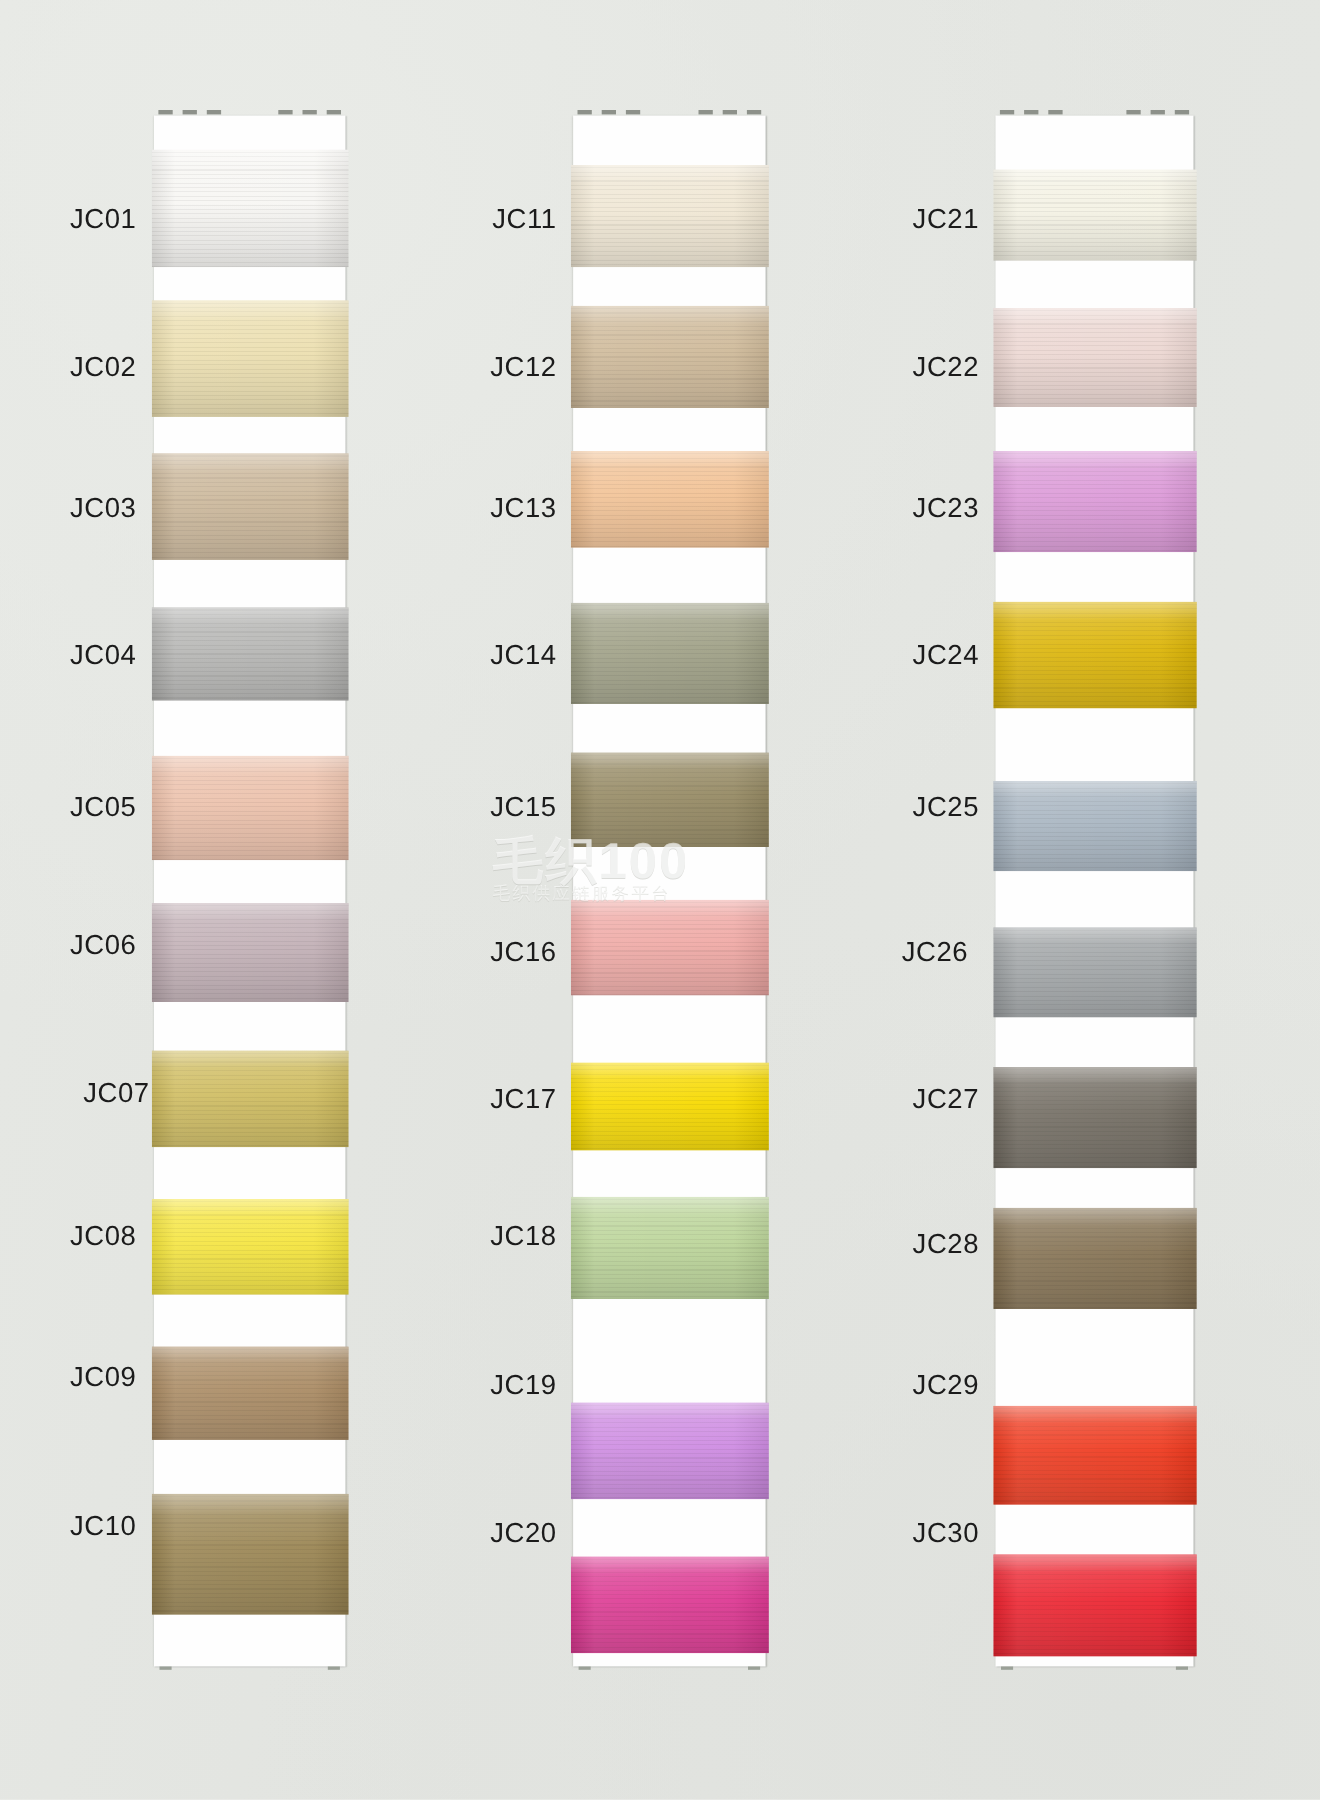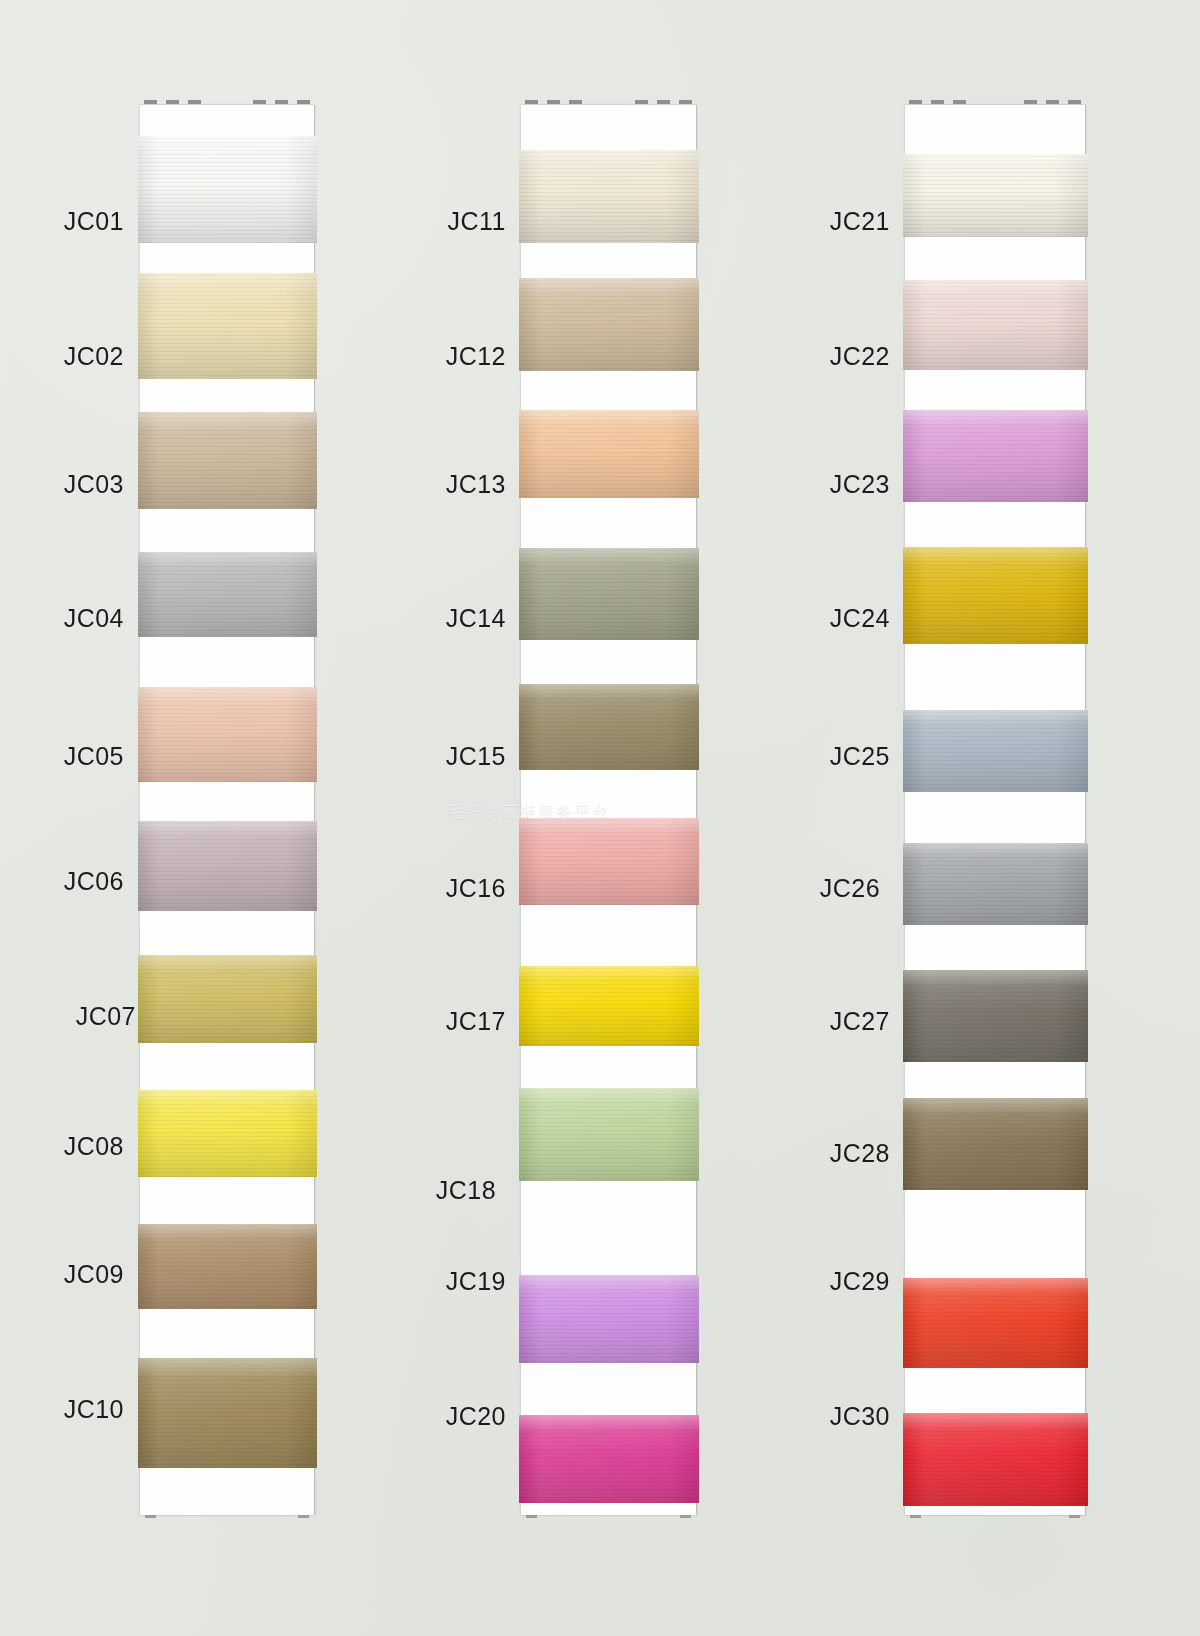--- a/index.html
+++ b/index.html
@@ -76,21 +76,20 @@
         rgba(255,255,255,.05) 82%,
         rgba(0,0,0,.07) 100%);
   }
   .label{
     position:absolute;
     font-size:25px;
     letter-spacing:.5px;
     color:#1b1b1b;
     white-space:nowrap;
     text-align:right;
-    margin-top:22px;
   }
   
   .watermark{
     position:absolute;
     left:448px;top:752px;
     width:300px;height:72px;
     pointer-events:none;
     user-select:none;
   }
   .wm-main{
@@ -193,21 +192,21 @@
       </div>
     </div>
     <div class="column">
       <div class="label" style="top: 185px; left: 426px; width: 80px;">JC11</div>
       <div class="label" style="top: 320px; left: 426px; width: 80px;">JC12</div>
       <div class="label" style="top: 448px; left: 426px; width: 80px;">JC13</div>
       <div class="label" style="top: 582px; left: 426px; width: 80px; text-align: right;">JC14</div>
       <div class="label" style="top: 720px; left: 426px; width: 80px;">JC15</div>
       <div class="label" style="top: 852px; left: 426px; width: 80px;">JC16</div>
       <div class="label" style="top: 985px; left: 426px; width: 80px;">JC17</div>
-      <div class="label" style="top: 1154px; left: 426px; width: 80px; text-align: center;">JC18</div>
+      <div class="label" style="top: 1110px; left: 426px; width: 80px;">JC18</div>
       <div class="label" style="top: 1245px; left: 426px; width: 80px;">JC19</div>
       <div class="label" style="top: 1380px; left: 426px; width: 80px;">JC20</div>
       <div class="card" style="left: 521px; top: 105px; width: 175px; height: 1410px;">
         <div class="ticks">
           <i class="t0"></i>
           <i class="t1"></i>
           <i class="t2"></i>
           <i class="t3"></i>
           <i class="t4"></i>
           <i class="t5"></i>
@@ -340,14 +339,15 @@
         <div class="skein" title="JC30" style="top: 1308px; height: 93px;">
           <div class="body" style="background: rgb(236, 36, 48);"></div>
           <div class="threads"></div>
           <div class="sheen"></div>
         </div>
       </div>
     </div>
   </div>
 
 <div class="watermark">
+  <div class="wm-main">毛织100</div>
   <div class="wm-sub">毛织供应链服务平台</div>
 </div>
 
 </body></html>

